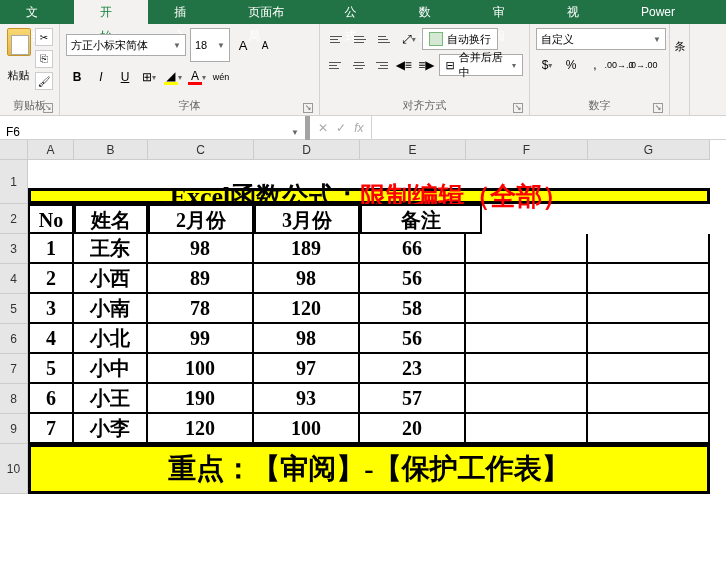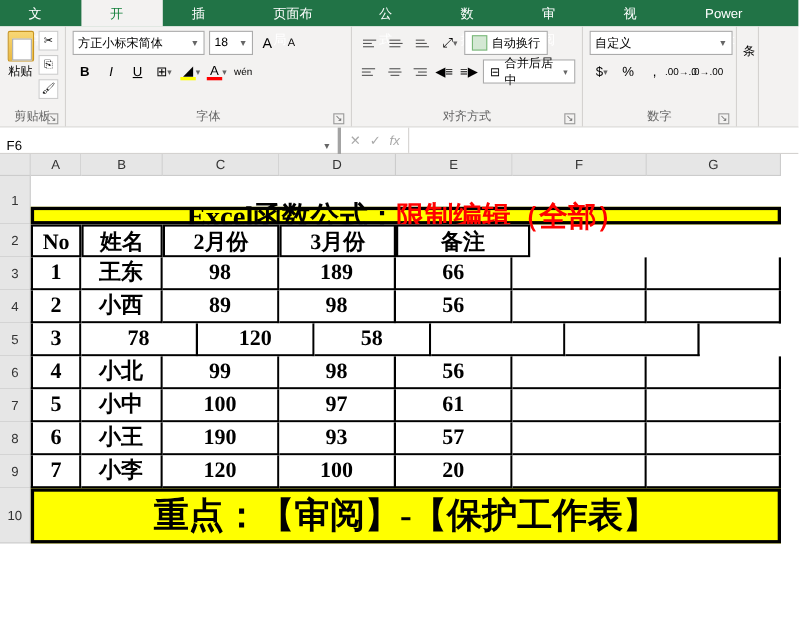--- a/index.html
+++ b/index.html
@@ -16,28 +16,28 @@
 .ribbon { display: flex; background: #f3f2f1; border-bottom: 1px solid #d4d2d0; height: 92px; }
 .group { border-right: 1px solid #d4d2d0; padding: 4px 6px 0 6px; display: flex; flex-direction: column; position: relative; }
 .group-label { font-size: 11px; color: #666; text-align: center; padding: 2px 0; margin-top: auto; position: relative; }
 .group-label .launcher { position: absolute; right: 0; bottom: 2px; width: 10px; height: 10px; border: 1px solid #999; font-size: 8px; line-height: 8px; text-align: center; color: #666; }
 .group-content { display: flex; gap: 4px; flex: 1; }
 
 .clipboard { width: 60px; }
 .paste-btn { display: flex; flex-direction: column; align-items: center; width: 30px; }
 .paste-icon { width: 24px; height: 28px; background: linear-gradient(#f8d775, #e8b842); border: 1px solid #c89420; border-radius: 2px; position: relative; }
 .paste-icon::before { content: ""; position: absolute; top: 6px; left: 3px; width: 16px; height: 18px; background: #fff; border: 1px solid #aaa; }
-.paste-label { font-size: 11px; margin-top: 1px; }
+.paste-label { font-size: 11px; margin-top: 12px; }
 .clip-side { display: flex; flex-direction: column; gap: 4px; }
 .small-icon { width: 18px; height: 18px; border: 1px solid #ccc; background: #fff; display: flex; align-items: center; justify-content: center; font-size: 10px; }
 
 .font-group { width: 260px; }
 .font-row1 { display: flex; gap: 4px; margin-bottom: 4px; align-items: center; }
 .font-name { width: 120px; height: 22px; border: 1px solid #ababab; background: #fff; padding: 0 4px; font-size: 11px; display: flex; align-items: center; justify-content: space-between; }
-.font-size { width: 40px; height: 22px; border: 1px solid #ababab; background: #fff; padding: 0 4px; font-size: 11px; display: flex; align-items: center; justify-content: space-between; }
+.font-size { width: 40px; height: 34px; border: 1px solid #ababab; background: #fff; padding: 0 4px; font-size: 11px; display: flex; align-items: center; justify-content: space-between; }
 .dd-arrow { font-size: 8px; color: #666; }
 .sz-btn { width: 18px; height: 20px; display: flex; align-items: center; justify-content: center; border: 1px solid transparent; }
 .font-row2 { display: flex; gap: 2px; align-items: center; }
 .fmt-btn { width: 22px; height: 22px; display: flex; align-items: center; justify-content: center; border: 1px solid transparent; }
 .bold { font-weight: bold; }
 .italic { font-style: italic; }
 .underline { text-decoration: underline; }
 .color-bar { display: inline-block; width: 14px; border-bottom: 3px solid; line-height: 12px; text-align: center; }
 
 .align-group { width: 210px; }
@@ -48,21 +48,21 @@
 .wrap-icon { width: 14px; height: 14px; background: #d4e8d4; border: 1px solid #7ab87a; }
 
 .number-group { width: 140px; }
 .num-format { width: 130px; height: 22px; border: 1px solid #ababab; background: #fff; padding: 0 4px; font-size: 11px; display: flex; align-items: center; justify-content: space-between; margin-bottom: 4px; }
 .num-row { display: flex; gap: 2px; }
 
 .cond-fmt { padding: 4px 2px; font-size: 11px; writing-mode: vertical-rl; display: flex; align-items: center; }
 
 
 .formula-bar { display: flex; height: 24px; border-bottom: 1px solid #d4d2d0; background: #fff; }
-.name-box { width: 310px; border-right: 3px solid #a3a3a3; padding: 16px 6px; display: flex; align-items: center; justify-content: space-between; font-size: 12px; }
+.name-box { width: 310px; border-right: 5px solid #a3a3a3; padding: 16px 6px; display: flex; align-items: center; justify-content: space-between; font-size: 12px; }
 .fx-btns { display: flex; align-items: center; gap: 8px; padding: 0 8px; color: #aaa; border-right: 1px solid #d4d2d0; }
 .fx-input { flex: 1; padding: 0 6px; display: flex; align-items: center; }
 
 
 .sheet { display: flex; }
 .row-headers { width: 28px; }
 .col-area { flex: 1; }
 
 .corner { width: 28px; height: 20px; background: #e6e6e6; border-right: 1px solid #ccc; border-bottom: 1px solid #ccc; }
 .col-headers { display: flex; height: 20px; }
@@ -77,21 +77,21 @@
 .banner { height: 44px; }
 .banner-cell { background: #ffff00; border: 3px solid #000; display: flex; align-items: center; justify-content: center; font-family: SimSun, serif; font-size: 26px; font-weight: bold; }
 .banner-cell .black { color: #000; }
 .banner-cell .red { color: #ff0000; }
 
 .header-row .cell { background: #fff; border: 2px solid #000; font-family: SimSun, serif; font-size: 20px; font-weight: bold; text-align: center; line-height: 28px; }
 .data-row .cell { background: #fff; border-right: 2px solid #000; border-bottom: 2px solid #000; border-left: none; border-top: none; font-family: SimSun, serif; font-size: 20px; font-weight: bold; text-align: center; line-height: 28px; }
 .data-row .cell:first-child { border-left: 2px solid #000; }
 
 .footer-banner { height: 50px; }
-.footer-cell { background: #ffff00; border: 3px solid #000; display: flex; align-items: center; justify-content: center; font-family: SimSun, serif; font-size: 32px; font-weight: bold; }
+.footer-cell { background: #ffff00; border: 3px solid #000; display: flex; align-items: center; justify-content: center; font-family: SimSun, serif; font-size: 28px; font-weight: bold; }
 
 .wA { width: 46px; } .wB { width: 74px; } .wC { width: 106px; } .wD { width: 106px; } .wE { width: 106px; } .wF { width: 122px; } .wG { width: 122px; }
 
 .row-h.r1 { height: 44px; line-height: 44px; }
 .row-h.r10 { height: 50px; line-height: 50px; }
 </style>
 </head>
 <body>
 
 <div class="ribbon-tabs">
@@ -320,41 +320,42 @@
           <div class="cell wA">2</div>
           <div class="cell wB">小西</div>
           <div class="cell wC">89</div>
           <div class="cell wD">98</div>
           <div class="cell wE">56</div>
           <div class="cell wF"></div>
           <div class="cell wG"></div>
         </div>
         <div class="drow data-row">
           <div class="cell wA">3</div>
+          <div class="cell wB">小南</div>
           <div class="cell wC">78</div>
           <div class="cell wD">120</div>
           <div class="cell wE">58</div>
           <div class="cell wF"></div>
           <div class="cell wG"></div>
         </div>
         <div class="drow data-row">
           <div class="cell wA">4</div>
           <div class="cell wB">小北</div>
           <div class="cell wC">99</div>
           <div class="cell wD">98</div>
           <div class="cell wE">56</div>
           <div class="cell wF"></div>
           <div class="cell wG"></div>
         </div>
         <div class="drow data-row">
           <div class="cell wA">5</div>
           <div class="cell wB">小中</div>
           <div class="cell wC">100</div>
           <div class="cell wD">97</div>
-          <div class="cell wE">61</div>
+          <div class="cell wE">23</div>
           <div class="cell wF"></div>
           <div class="cell wG"></div>
         </div>
         <div class="drow data-row">
           <div class="cell wA">6</div>
           <div class="cell wB">小王</div>
           <div class="cell wC">190</div>
           <div class="cell wD">93</div>
           <div class="cell wE">57</div>
           <div class="cell wF"></div>

